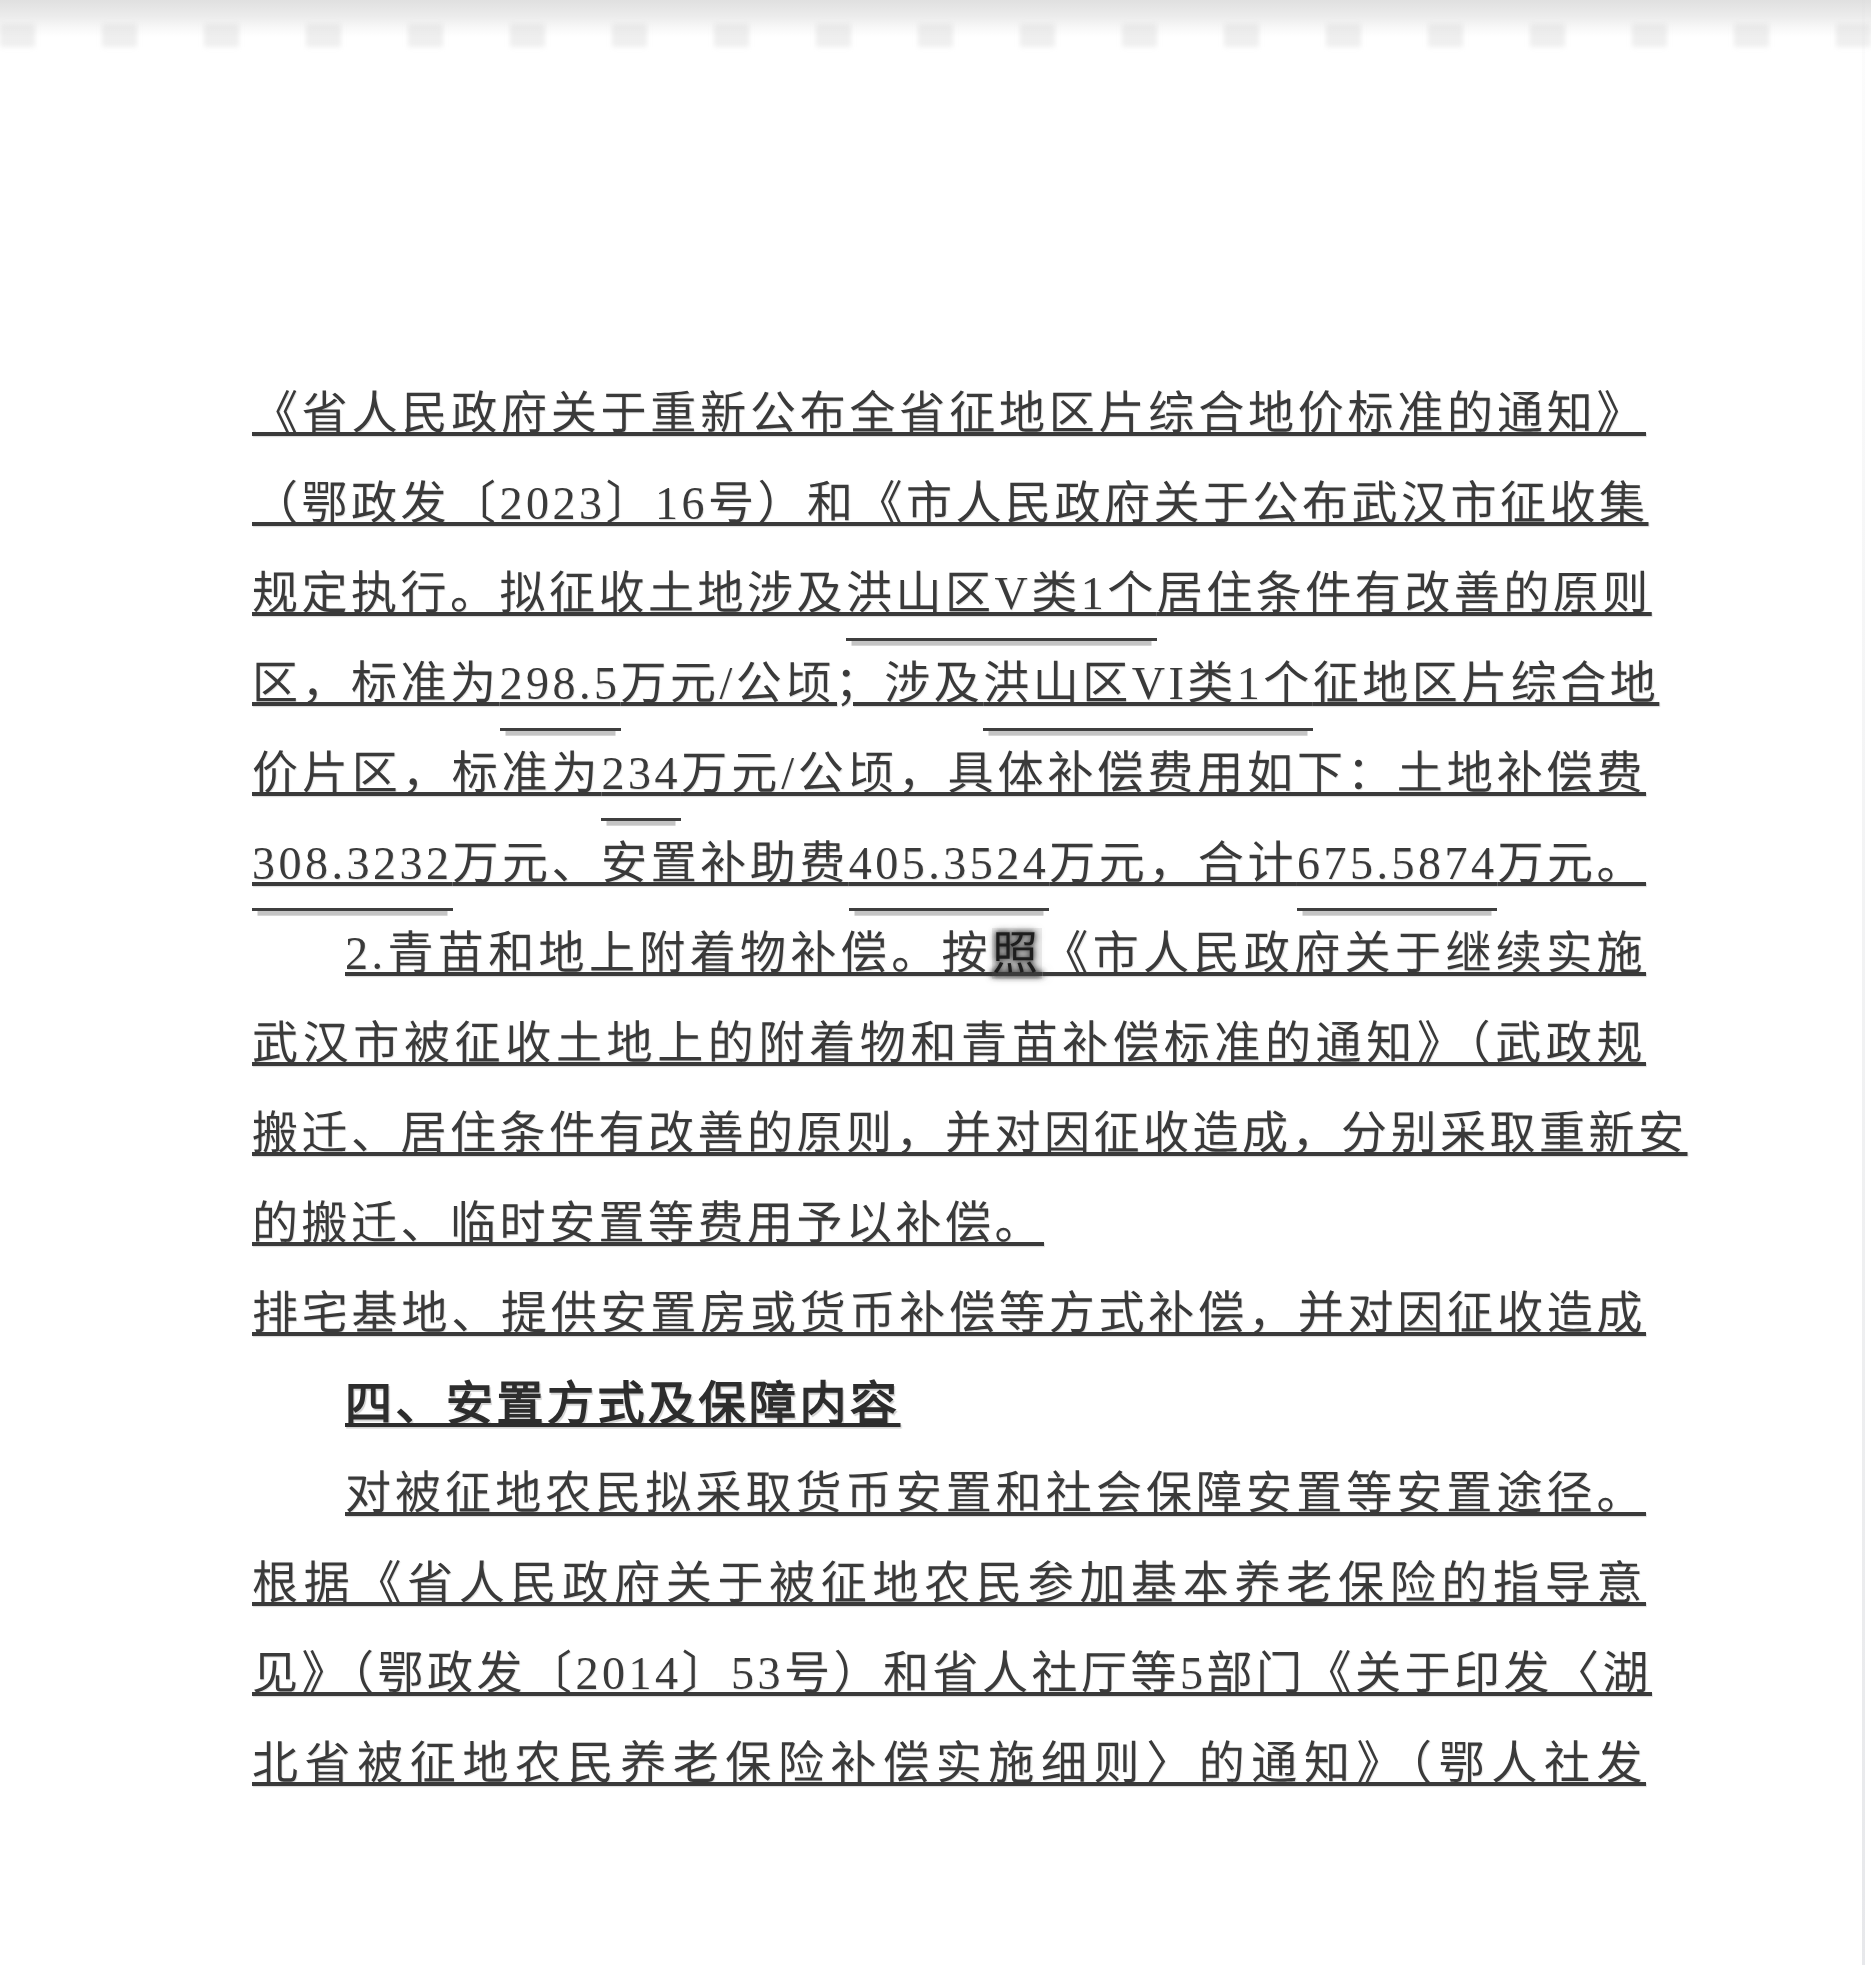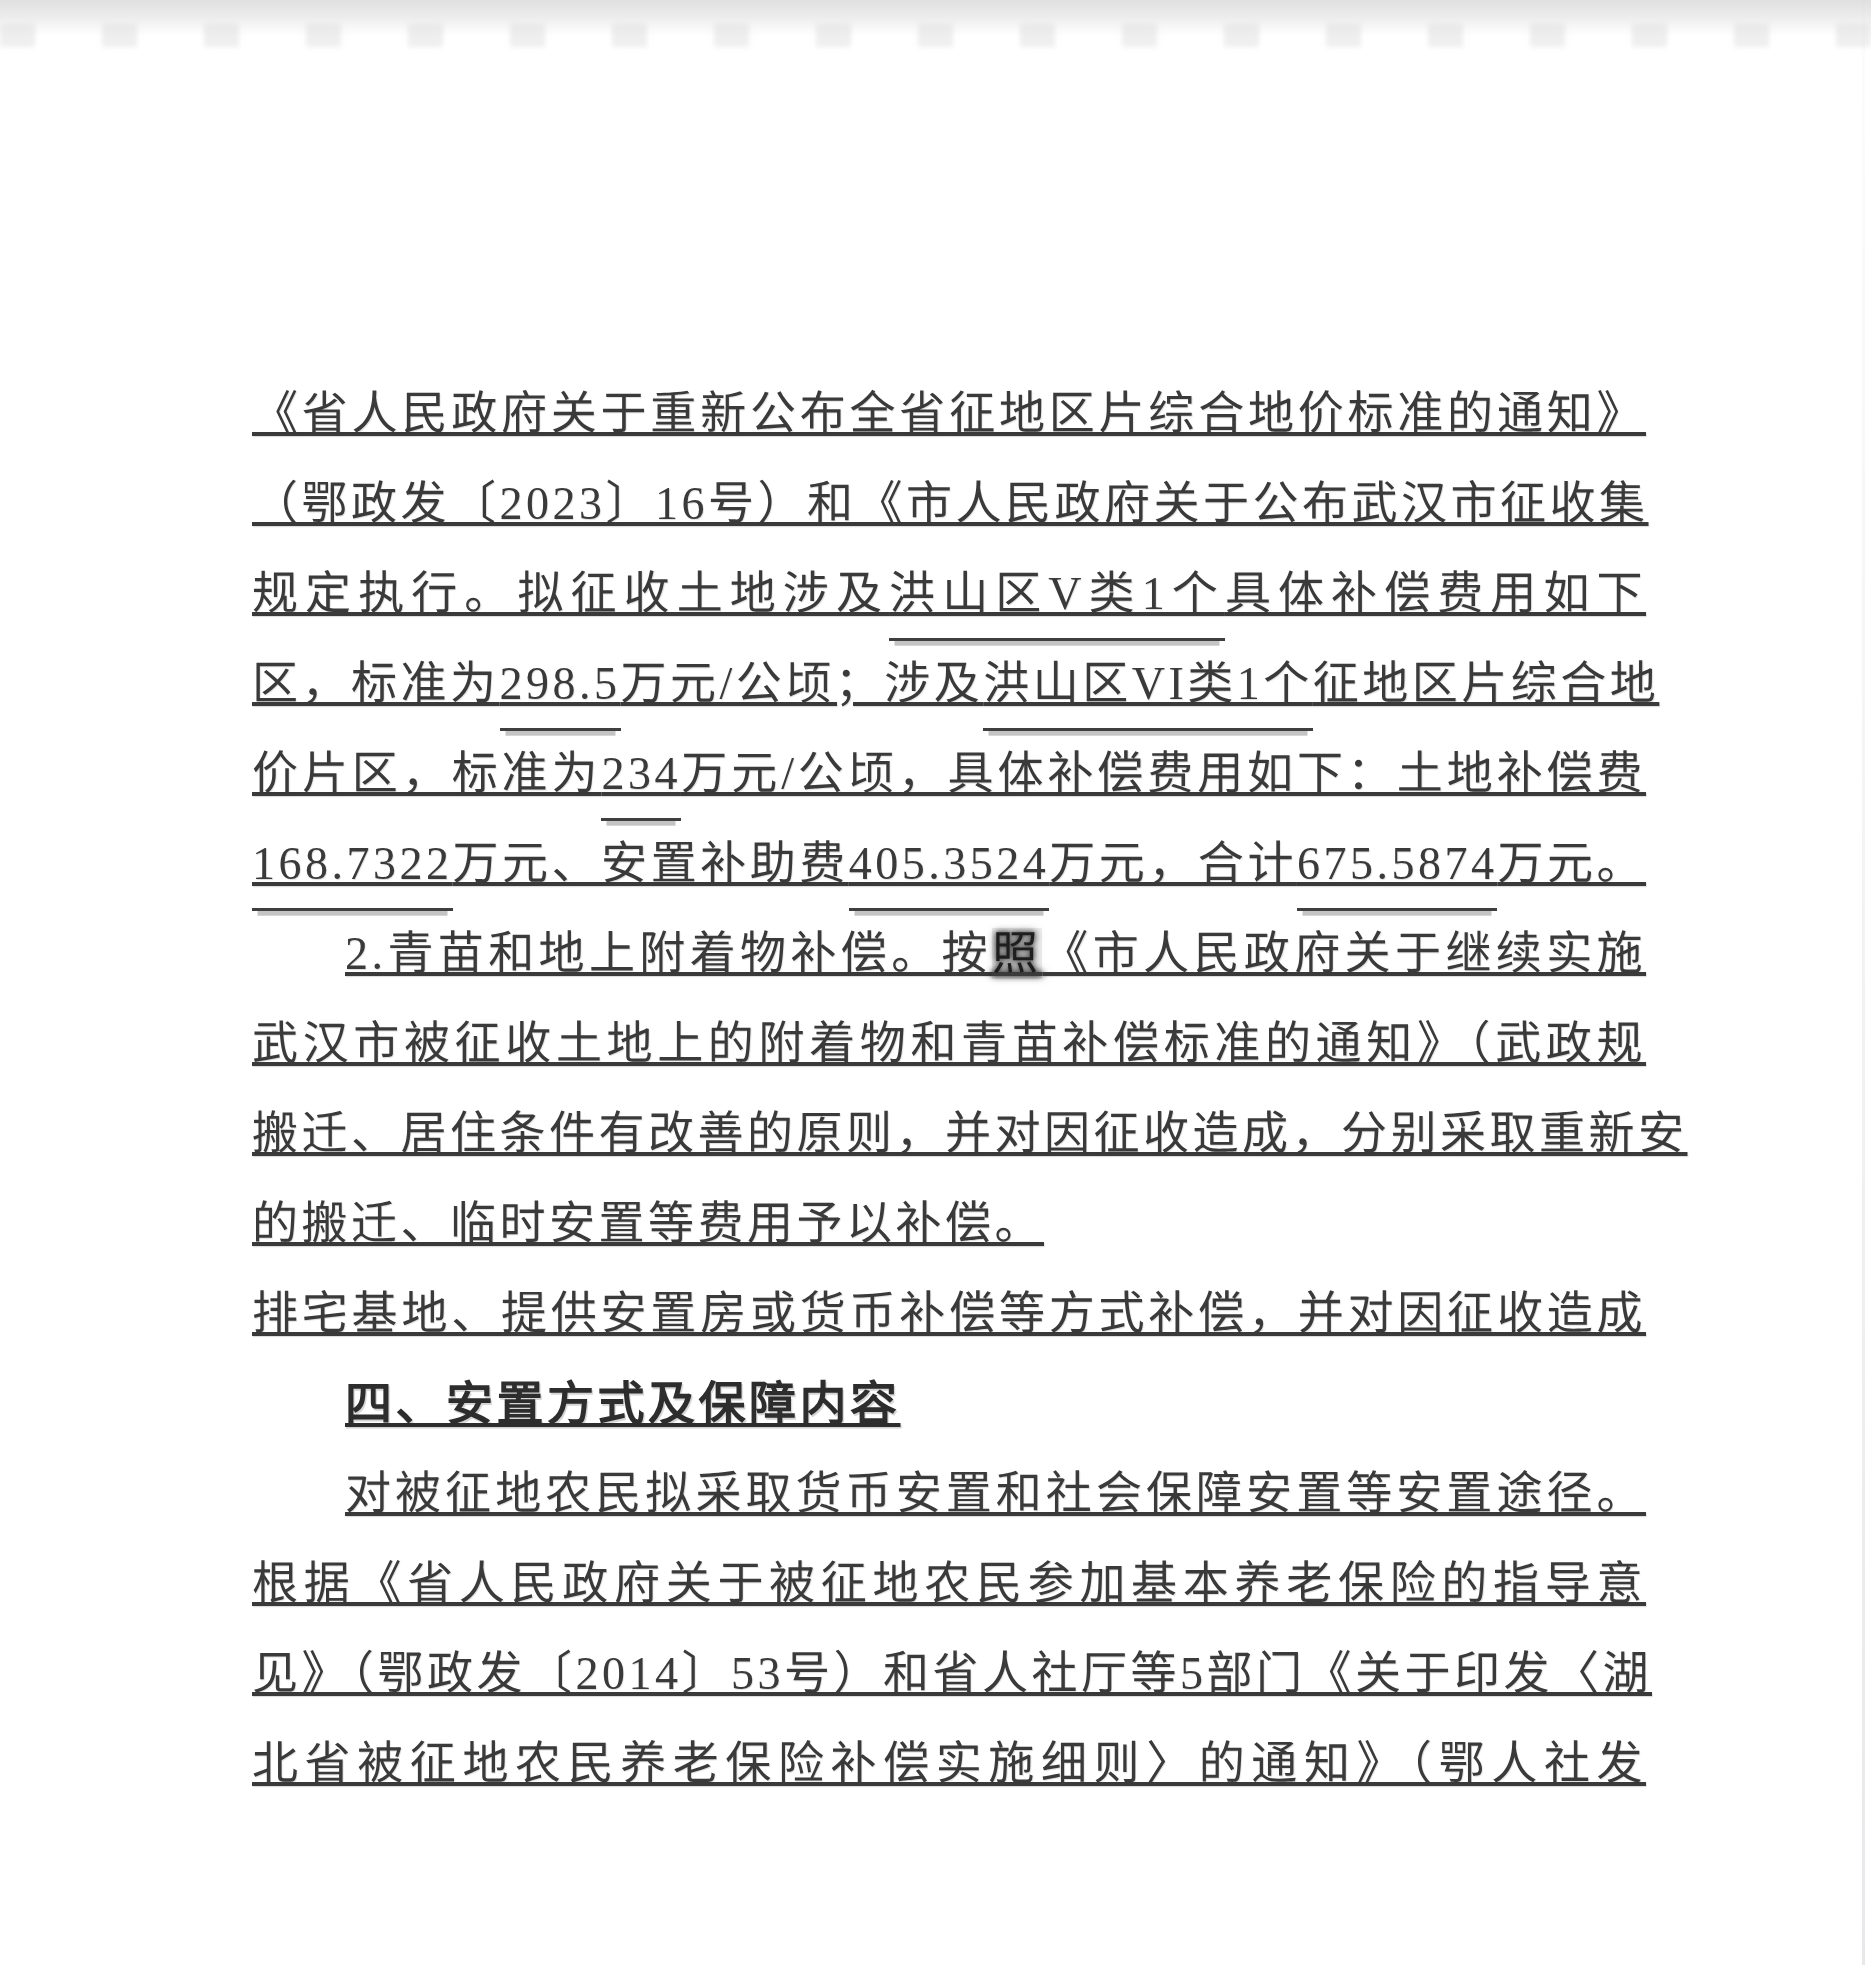--- a/index.html
+++ b/index.html
@@ -90,24 +90,24 @@
 </style>
 </head>
 <body>
 
 <div class="top-scan-band"></div>
 <div class="right-edge-line"></div>
 
 <div class="doc-text">
     <div class="line"><span>《省人民政府关于重新公布全省征地区片综合地价标准的通知》</span></div>
     <div class="line"><span>（鄂政发〔2023〕16号）和《市人民政府关于公布武汉市征收集</span></div>
-    <div class="line"><span>规定执行。拟征收土地涉及</span><span class="u">洪山区V类1个</span><span>具体补偿费用如下</span></div>
+    <div class="line"><span>规定执行。拟征收土地涉及</span><span class="u">洪山区V类1个</span><span>居住条件有改善的原则</span></div>
     <div class="line"><span>区，标准为</span><span class="u">298.5</span><span>万元/公顷；涉及</span><span class="u">洪山区VI类1个</span><span>征地区片综合地</span></div>
     <div class="line"><span>价片区，标准为</span><span class="u">234</span><span>万元/公顷，具体补偿费用如下：土地补偿费</span></div>
-    <div class="line"><span class="u">168.7322</span><span>万元、安置补助费</span><span class="u">405.3524</span><span>万元，合计</span><span class="u">675.5874</span><span>万元。</span></div>
+    <div class="line"><span class="u">308.3232</span><span>万元、安置补助费</span><span class="u">405.3524</span><span>万元，合计</span><span class="u">675.5874</span><span>万元。</span></div>
     <div class="line indent"><span>2.青苗和地上附着物补偿。按</span><span class="smudge">照</span><span>《市人民政府关于继续实施</span></div>
     <div class="line"><span>武汉市被征收土地上的附着物和青苗补偿标准的通知》（武政规</span></div>
     <div class="line"><span>搬迁、居住条件有改善的原则，并对因征收造成，分别采取重新安</span></div>
     <div class="line short"><span>的搬迁、临时安置等费用予以补偿。</span></div>
     <div class="line"><span>排宅基地、提供安置房或货币补偿等方式补偿，并对因征收造成</span></div>
     <div class="line heading indent short"><span>四、安置方式及保障内容</span></div>
     <div class="line indent"><span>对被征地农民拟采取货币安置和社会保障安置等安置途径。</span></div>
     <div class="line"><span>根据《省人民政府关于被征地农民参加基本养老保险的指导意</span></div>
     <div class="line"><span>见》（鄂政发〔2014〕53号）和省人社厅等5部门《关于印发〈湖</span></div>
     <div class="line"><span>北省被征地农民养老保险补偿实施细则〉的通知》（鄂人社发</span></div>

